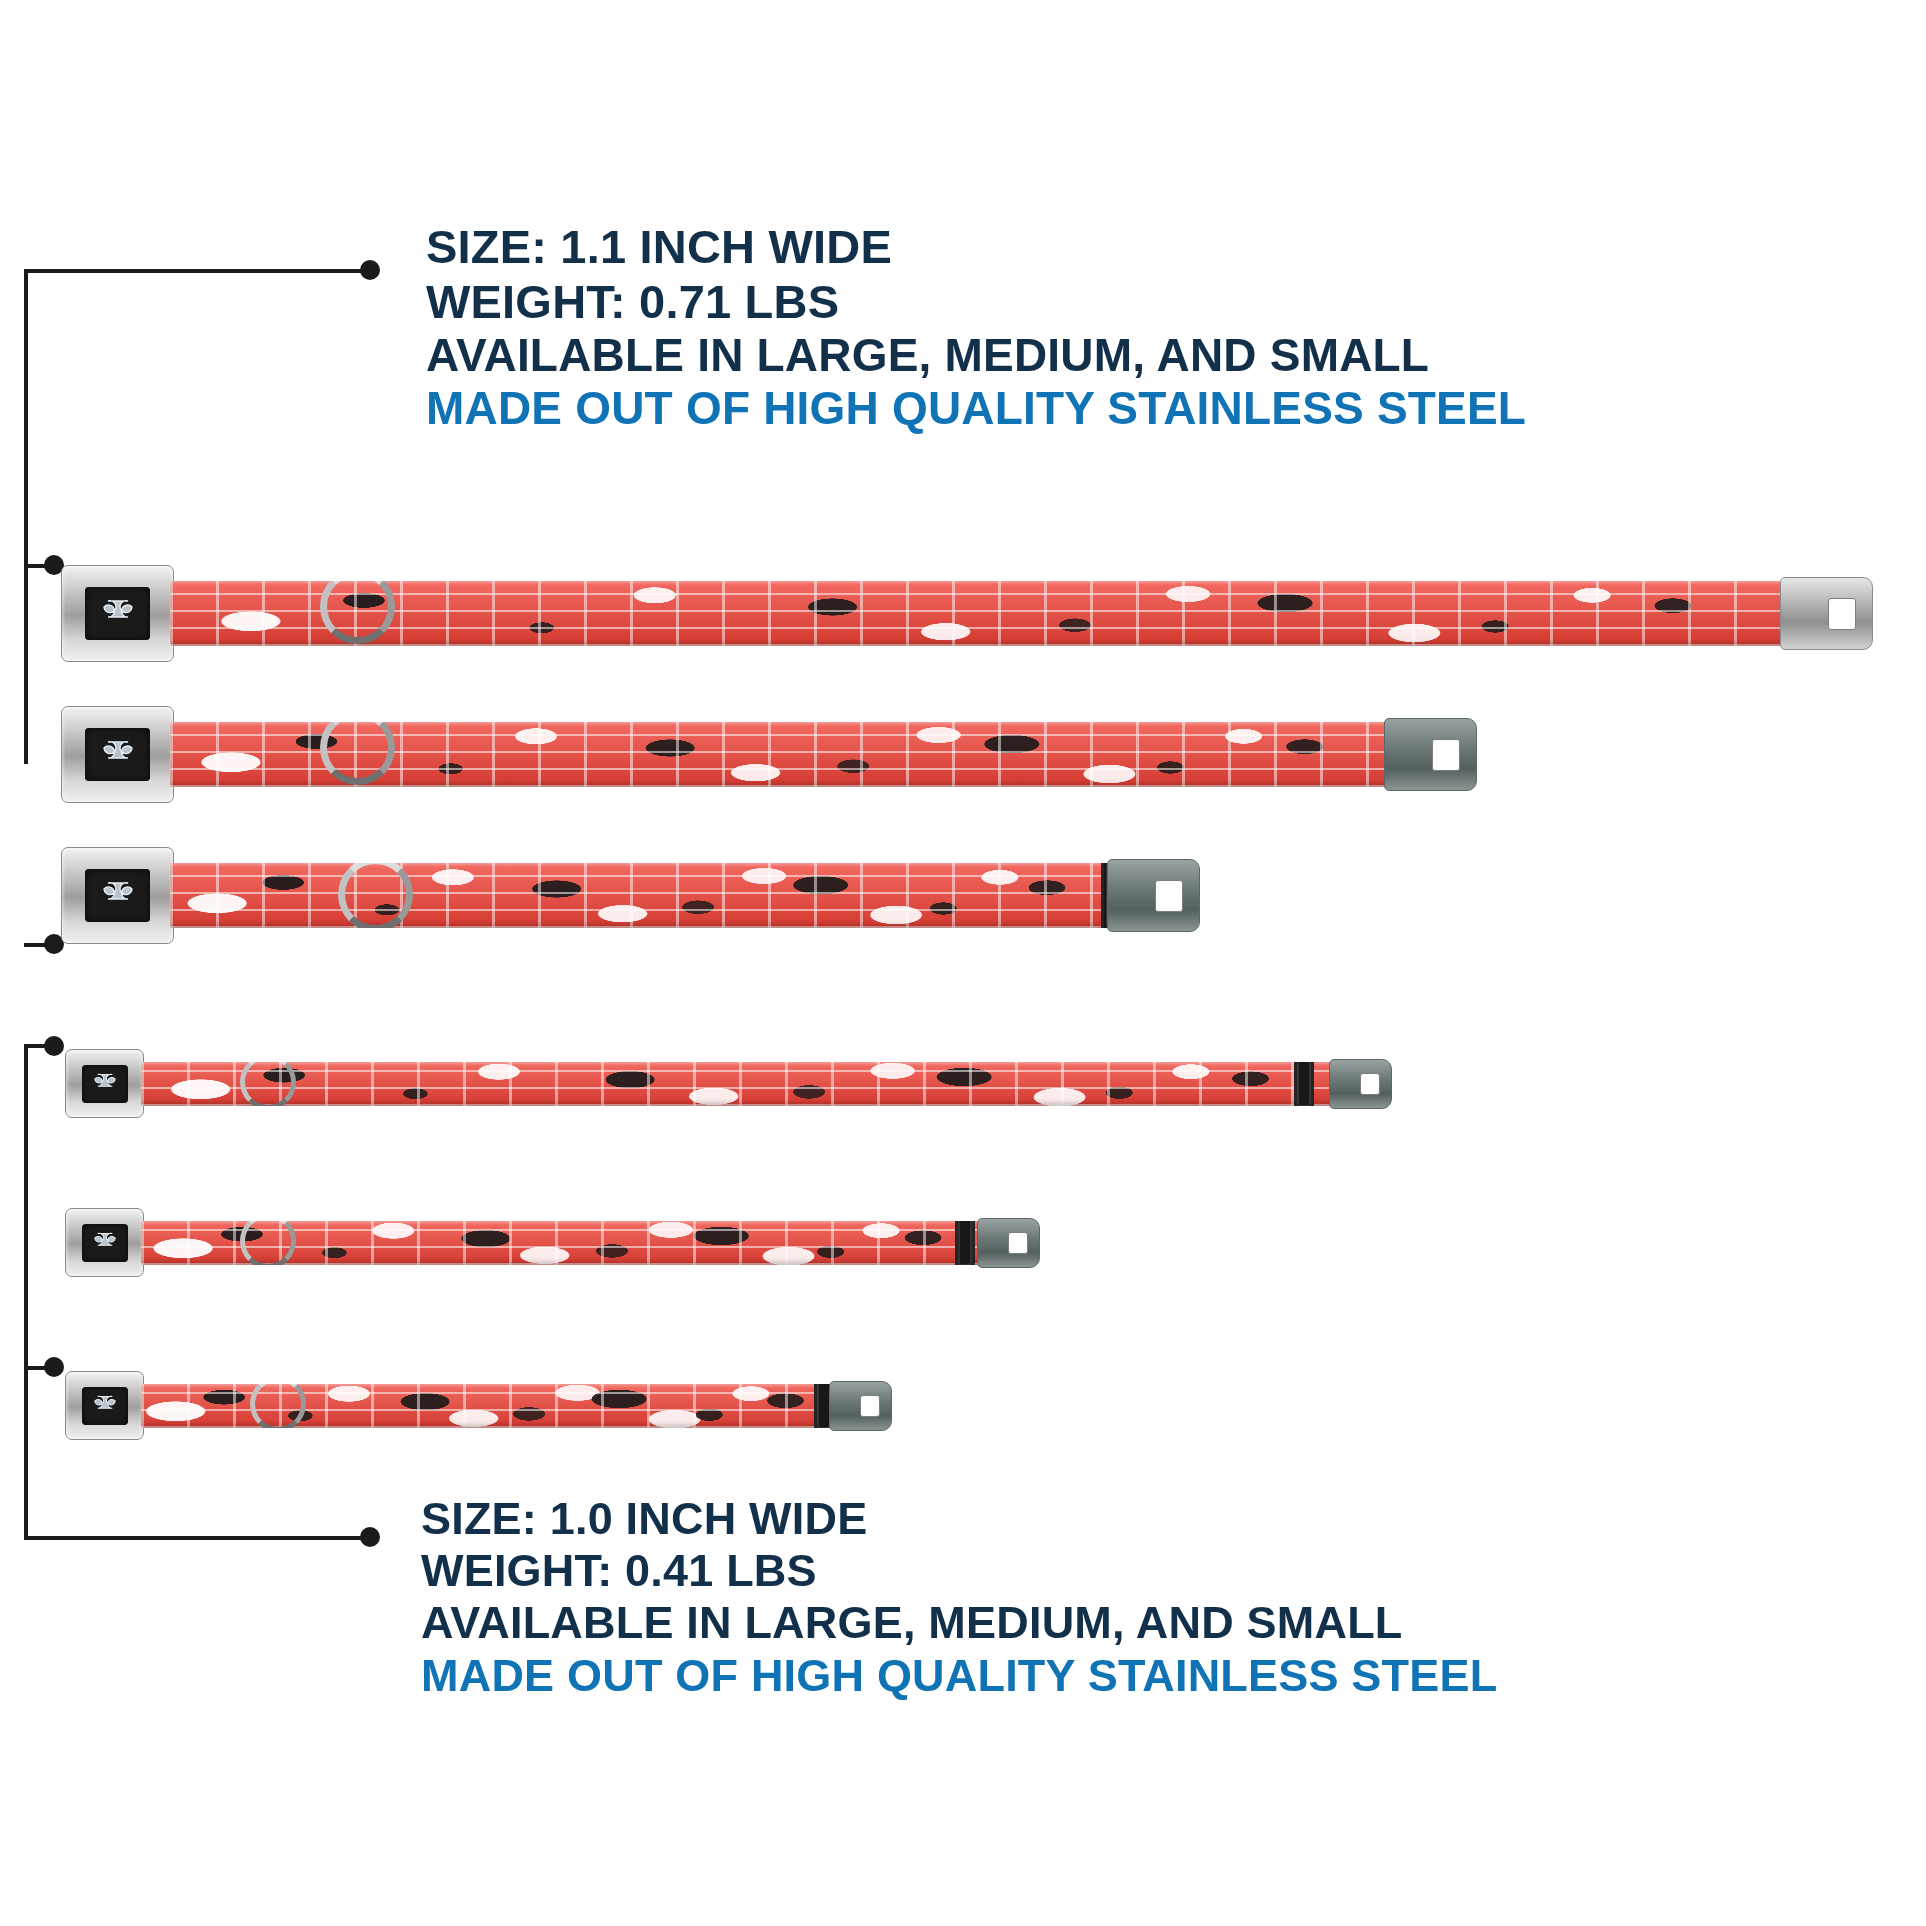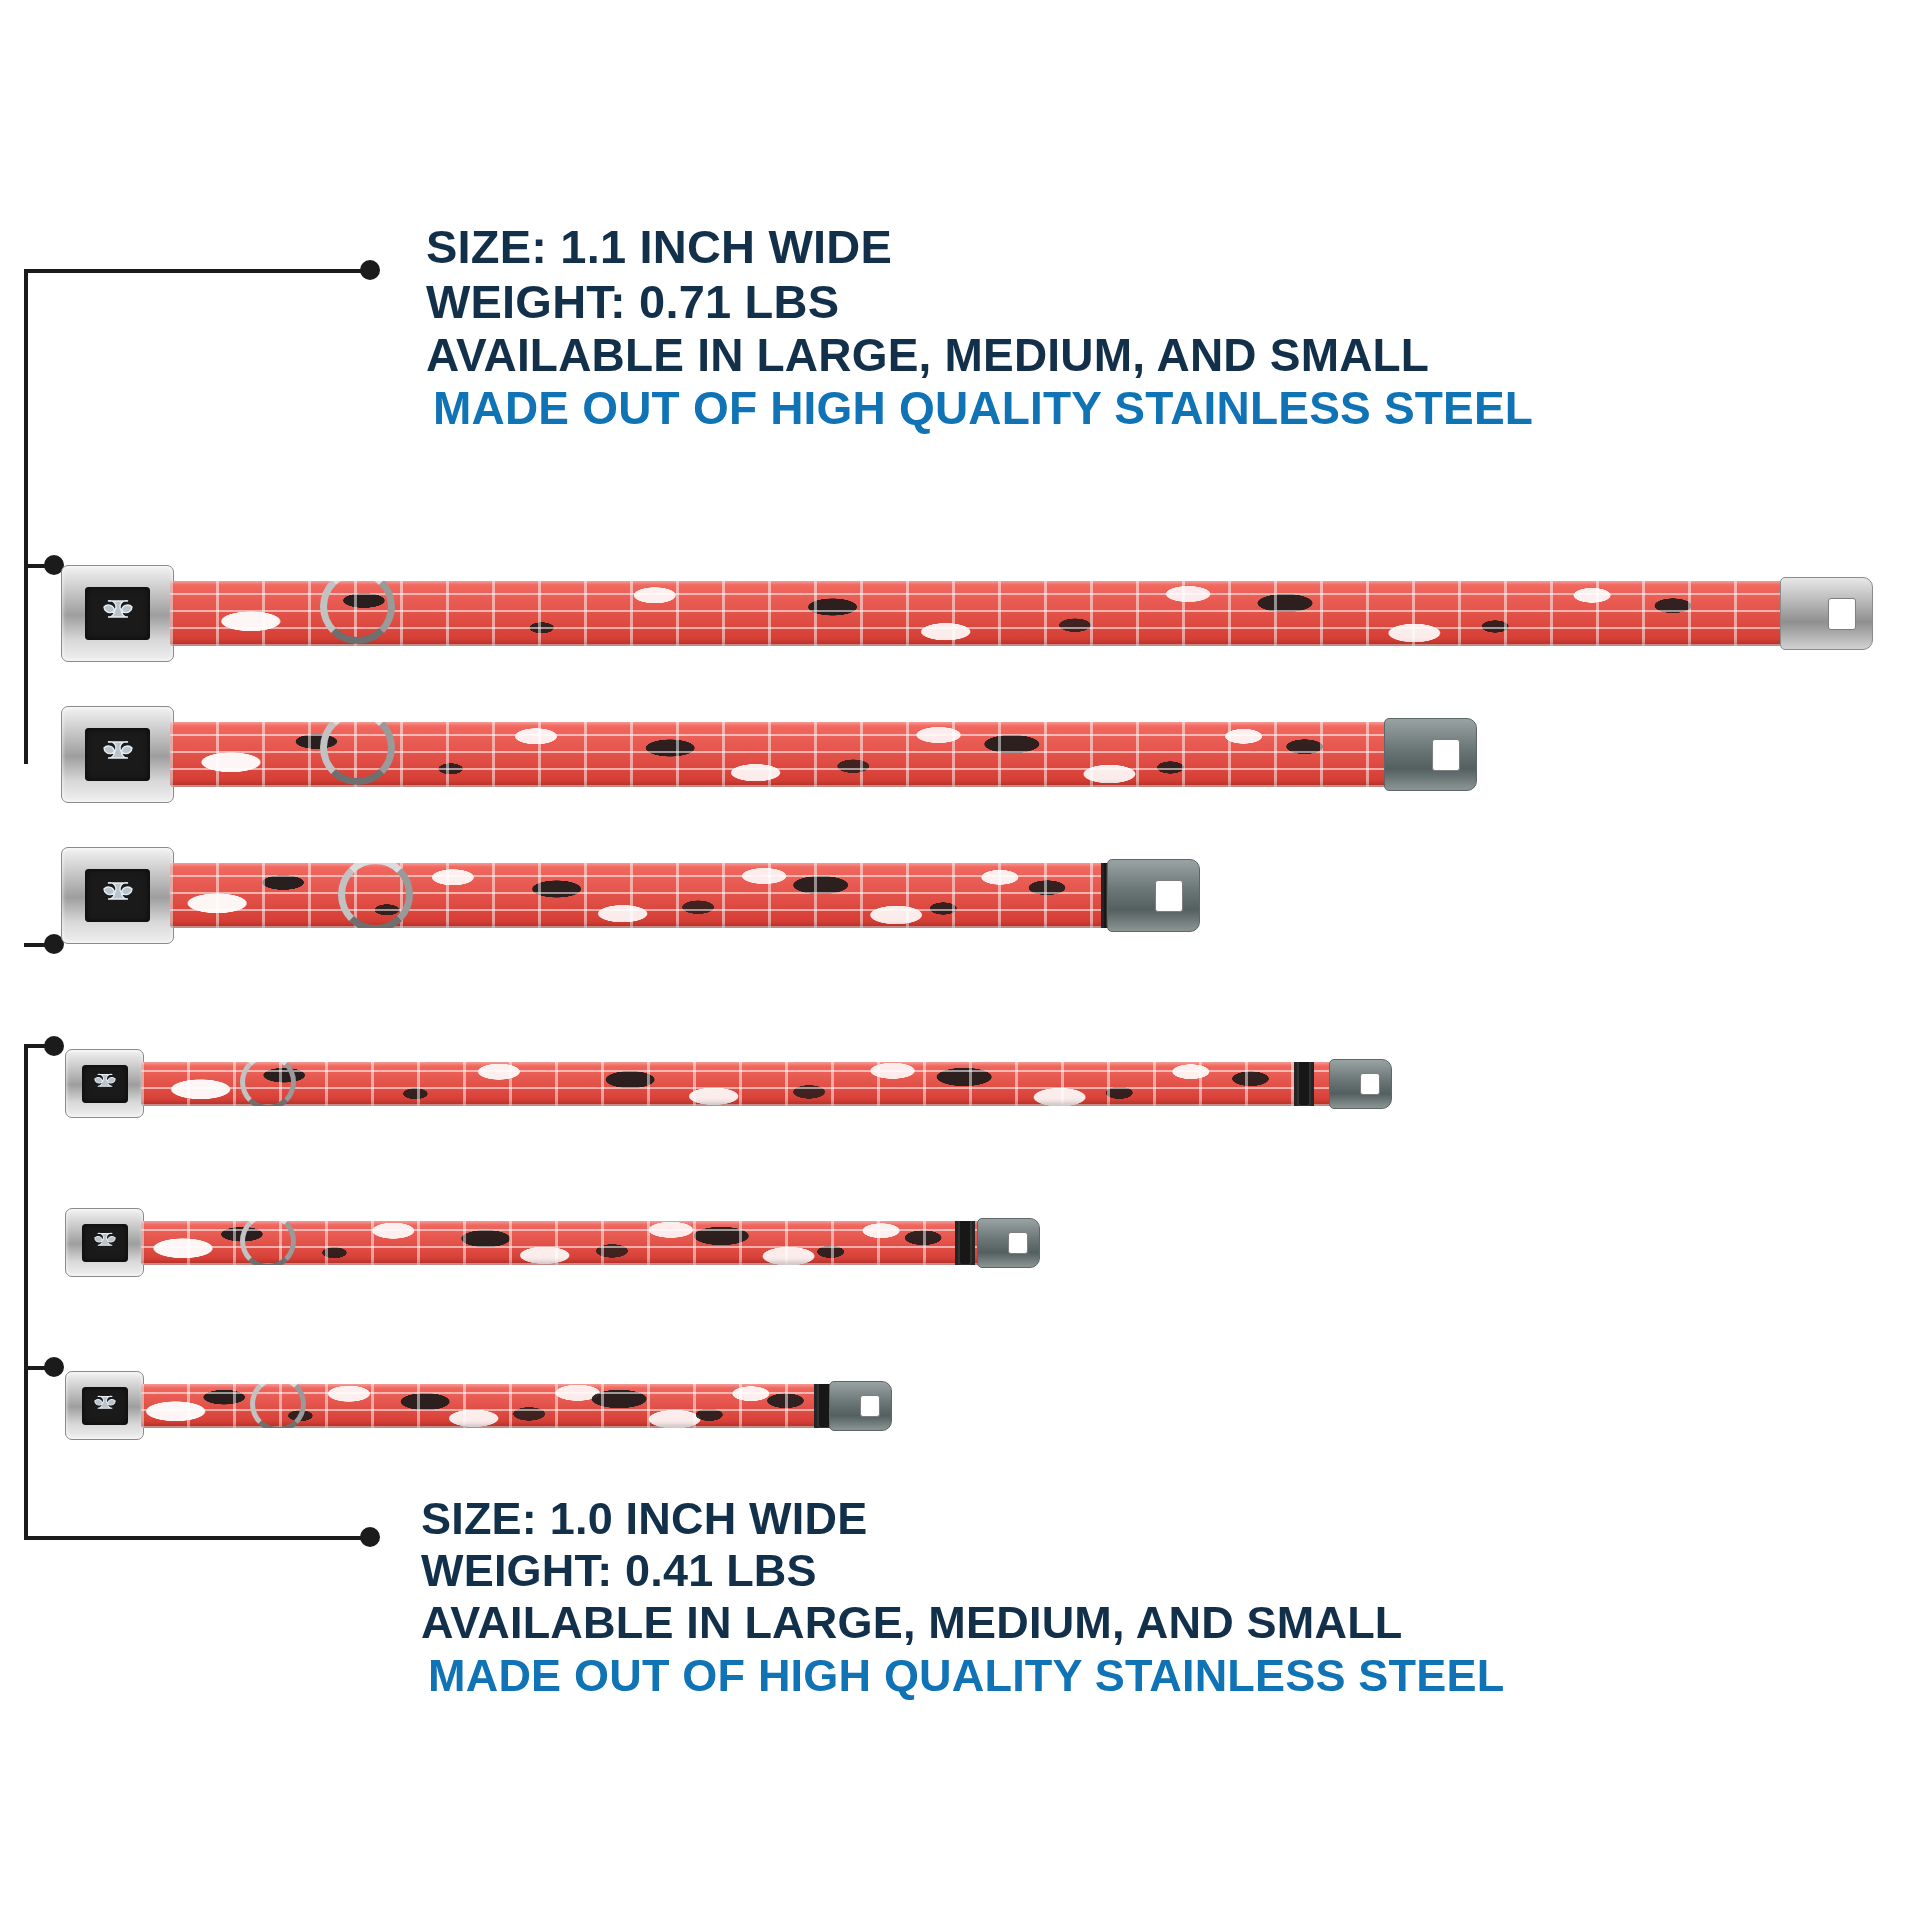--- a/index.html
+++ b/index.html
@@ -22,21 +22,20 @@
   }
   .spec-line {
     font-weight: bold;
     color: #13304a;
     font-size: 45px;
     letter-spacing: 0.2px;
     white-space: nowrap;
   }
   .spec-line.accent {
     color: #0f73b5;
-    margin-left: 7px;
   }
   #spec-top {
     left: 426px;
     top: 220px;
   }
   #spec-bottom {
     left: 421px;
     top: 1493px;
   }
   #spec-top .spec-line:nth-child(1),

